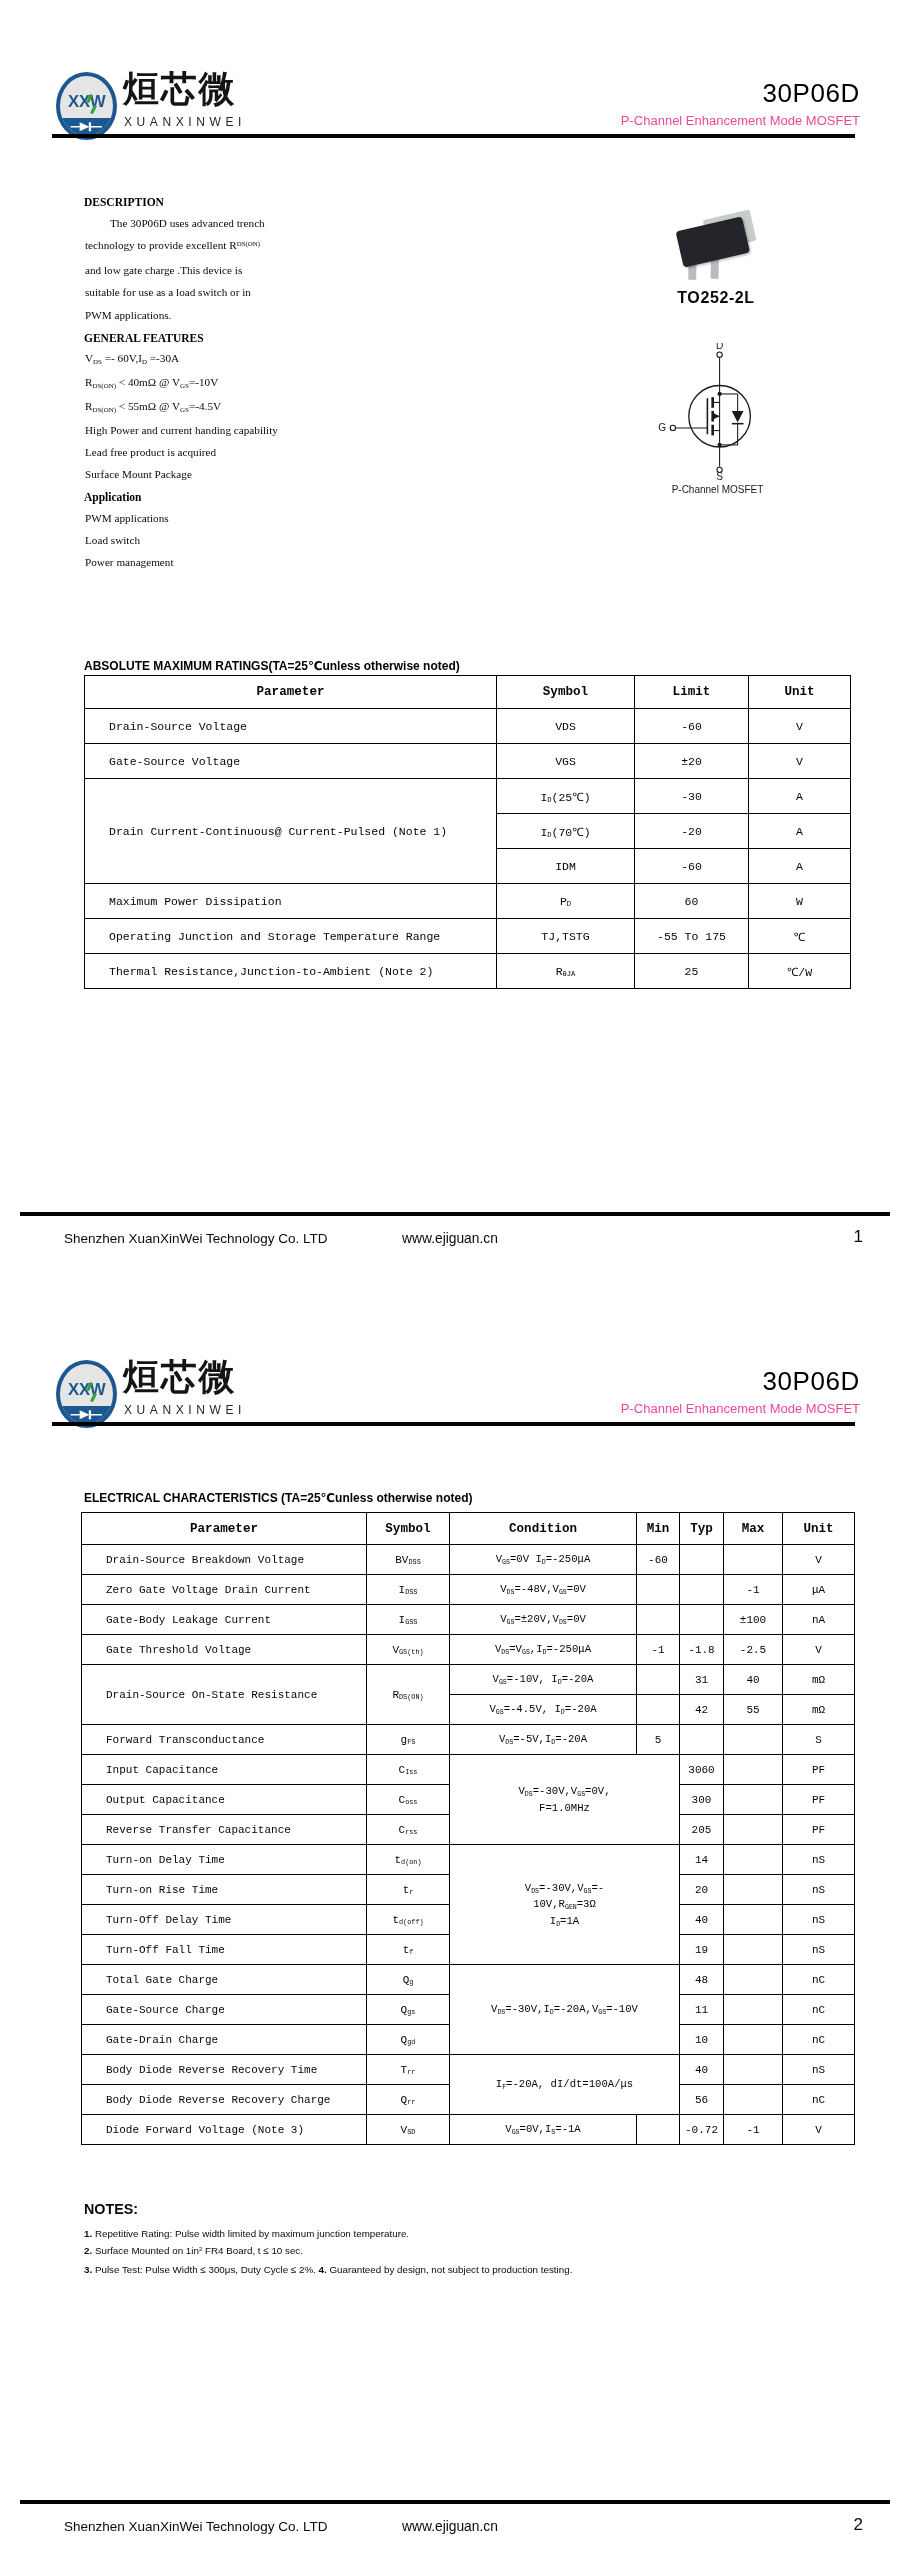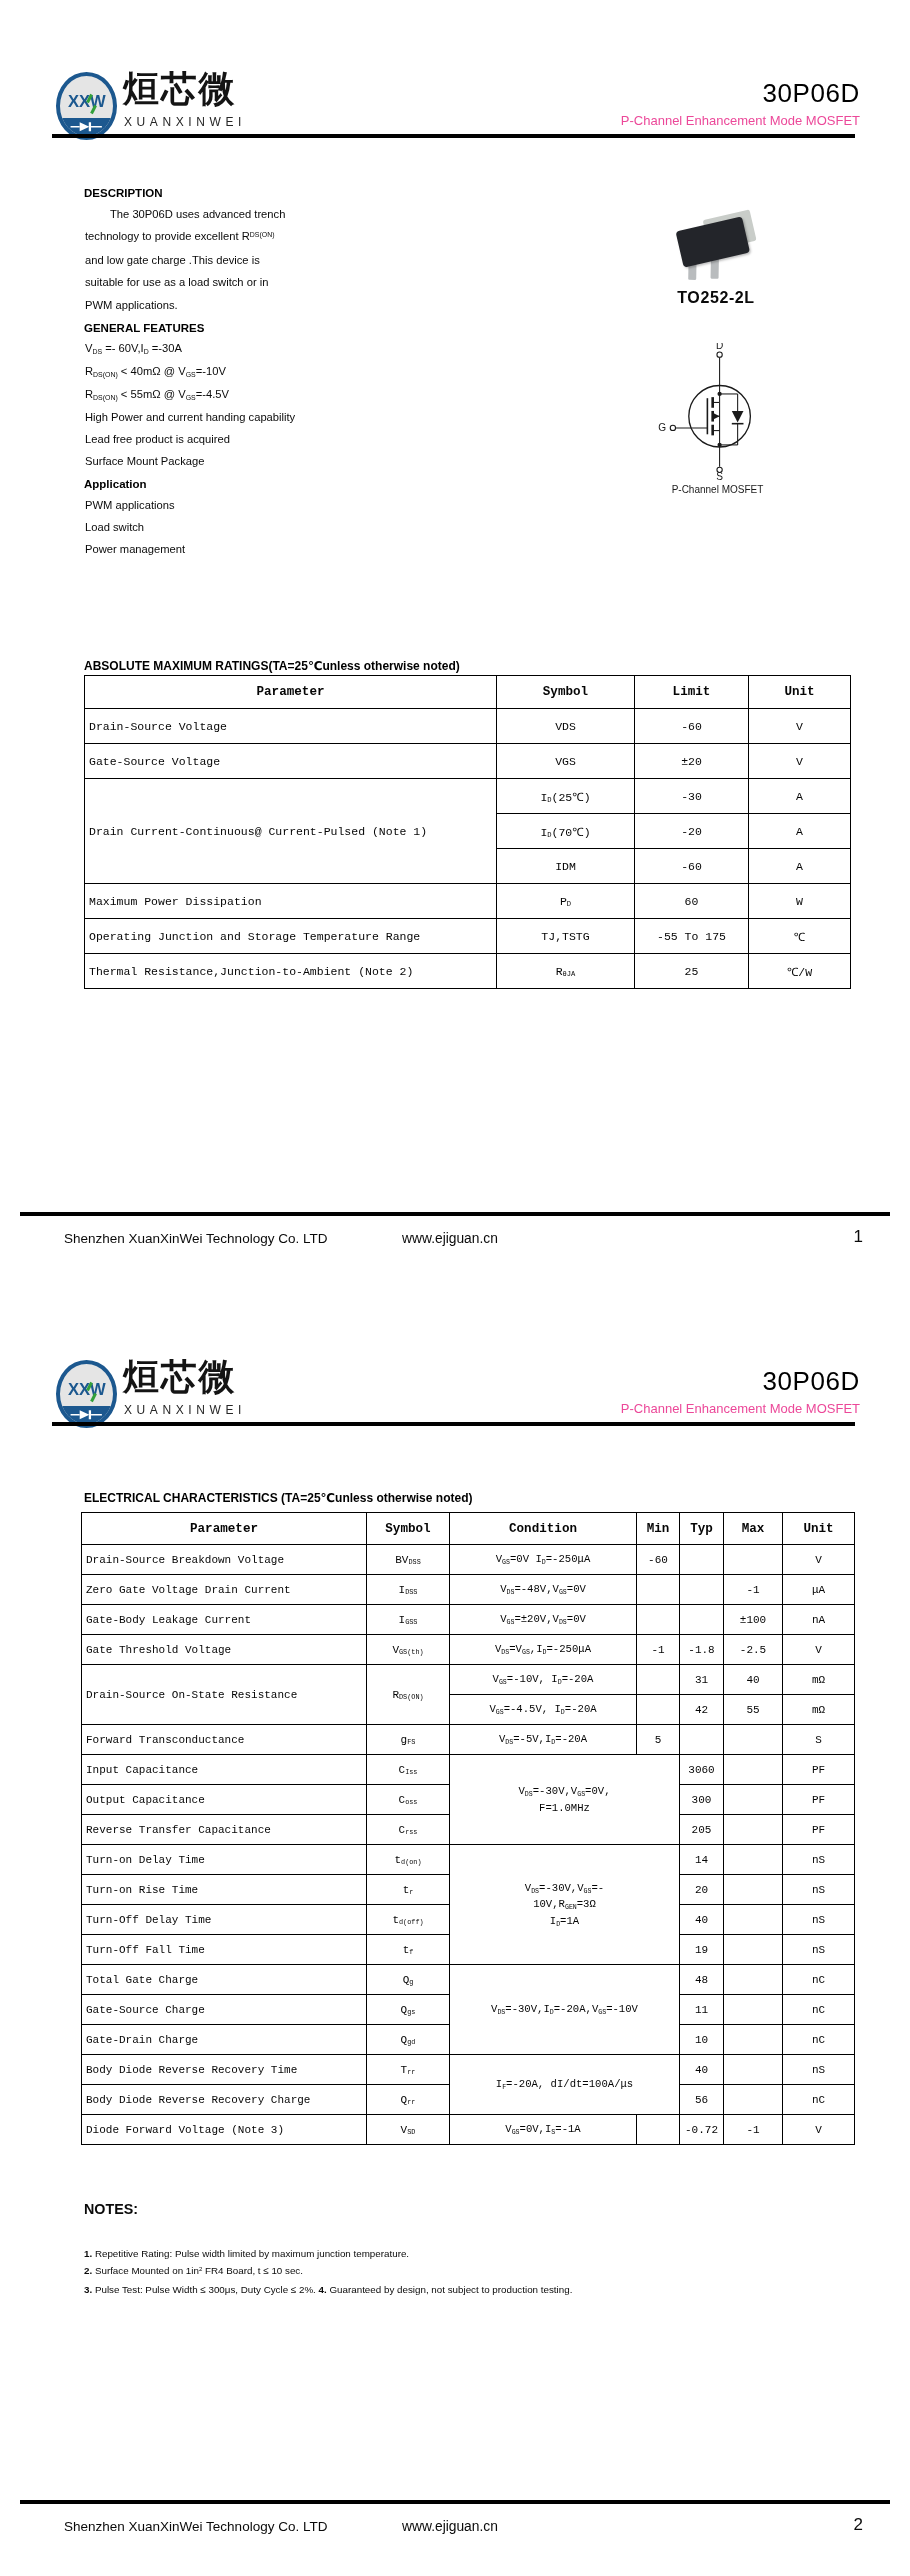--- a/index.html
+++ b/index.html
@@ -12,21 +12,21 @@
   .gstroke{position:absolute;width:2.9px;background:#33a03a;transform:rotate(27deg);}
   .gs1{left:27.5px;top:18.4px;height:9.2px;}
   .gs2{left:32px;top:29px;height:9.2px;}
   .logo-band{position:absolute;left:-4.6px;right:-4.6px;bottom:0;height:18.4px;background:#1c588f;display:flex;align-items:center;justify-content:center;}
   .logo-cn{position:absolute;left:70px;top:71px;font-size:36px;font-weight:800;color:#141414;letter-spacing:1.7px;line-height:1;}
   .logo-en{position:absolute;left:71px;top:115px;font-size:12px;letter-spacing:4.6px;color:#262626;font-weight:400;}
   .doc-part{position:absolute;top:78px;right:50px;font-size:26px;letter-spacing:0.6px;color:#000;}
   .doc-sub{position:absolute;top:113px;right:50px;font-size:13px;color:#ec4899;}
   .hrule{position:absolute;left:52px;width:803px;top:134px;height:4px;background:#000;}
   
-  .desc-col{position:absolute;left:84px;top:187px;width:402px;font-size:11.2px;}
+  .desc-col{position:absolute;left:84px;top:196px;width:402px;font-size:11.2px;font-family:Liberation Serif, serif;}
   .desc-col h3{font-size:11.5px;font-weight:bold;margin:0 0 4.6px 0;color:#000;}
   .desc-col .line{line-height:21.5px;margin:1px;}
   .desc-col .indent{text-indent:25px;}
   .desc-col .sect{margin-top:5.7px;}
   .feat .line{line-height:21px;}
   .apps .line{line-height:21px;}
   
   .pkg-photo{position:absolute;left:664px;top:211px;width:103px;height:72px;}
   .pkg-rot{position:absolute;left:0;top:0;width:103px;height:72px;transform:rotate(-13deg);}
   .pkg-tab{position:absolute;left:45px;top:6.9px;width:48px;height:32px;background:#c9cdc9;border-radius:2.3px;}
@@ -36,34 +36,34 @@
   .pl2{left:42px;top:46px;transform:rotate(14deg);}
   .pkg-label{position:absolute;left:653px;top:289px;width:126px;text-align:center;font-size:16px;font-weight:800;letter-spacing:0.6px;}
   .mos-sym{position:absolute;left:652px;top:343px;}
   .mos-caption{position:absolute;left:640px;top:484px;width:155px;text-align:center;font-size:10px;color:#1a1a1a;}
   
   .sec-title{position:absolute;left:84px;font-size:12px;font-weight:bold;color:#000;white-space:nowrap;}
   table.tbl{border-collapse:collapse;table-layout:fixed;position:absolute;background:#fff;border:1.7px solid #000;font-family:Liberation Mono, monospace;}
   .tbl td,.tbl th{border:1.1px solid #000;padding:0 2.3px;overflow:hidden;color:#050505;}
   .tbl th{font-size:12.6px;font-weight:bold;text-align:center;}
   .tbl td{font-size:11.5px;text-align:center;}
-  .tbl td.pl{text-align:left;padding-left:4px;}
+  .tbl td.pl{text-align:left;padding-left:24px;}
   .abs-tbl{left:84px;top:675px;width:765px;}
   .abs-tbl tr{height:35px;}
   .abs-tbl tr.hrow{height:33px;}
   .elec-tbl{left:81px;top:224px;width:773px;}
   .elec-tbl tr{height:30px;}
   .elec-tbl tr.hrow{height:32px;}
   .elec-tbl td{font-size:11px;}
   .elec-tbl td.cond{font-size:10.6px;white-space:pre-line;line-height:1.55;}
   sub{font-size:62%;vertical-align:baseline;position:relative;top:0.28em;}
   sup{font-size:62%;vertical-align:baseline;position:relative;top:-0.45em;}
   
   .notes-title{position:absolute;left:84px;top:913px;font-size:14.3px;font-weight:800;}
-  .notes{position:absolute;left:84px;top:937px;width:746px;font-size:9.8px;margin-top:20px;}
+  .notes{position:absolute;left:84px;top:937px;width:746px;font-size:9.8px;}
   .notes .line{line-height:17px;margin:0;}
   
   .frule{position:absolute;left:20px;width:870px;top:1212px;height:4px;background:#000;}
   .f-company{position:absolute;left:40px;top:1231px;font-size:13.5px;margin-left:24px;}
   .f-site{position:absolute;left:402px;top:1231px;font-size:13.8px;}
   .f-page{position:absolute;right:47px;top:1227px;font-size:17px;}
 </style>
 </head>
 <body>
 

